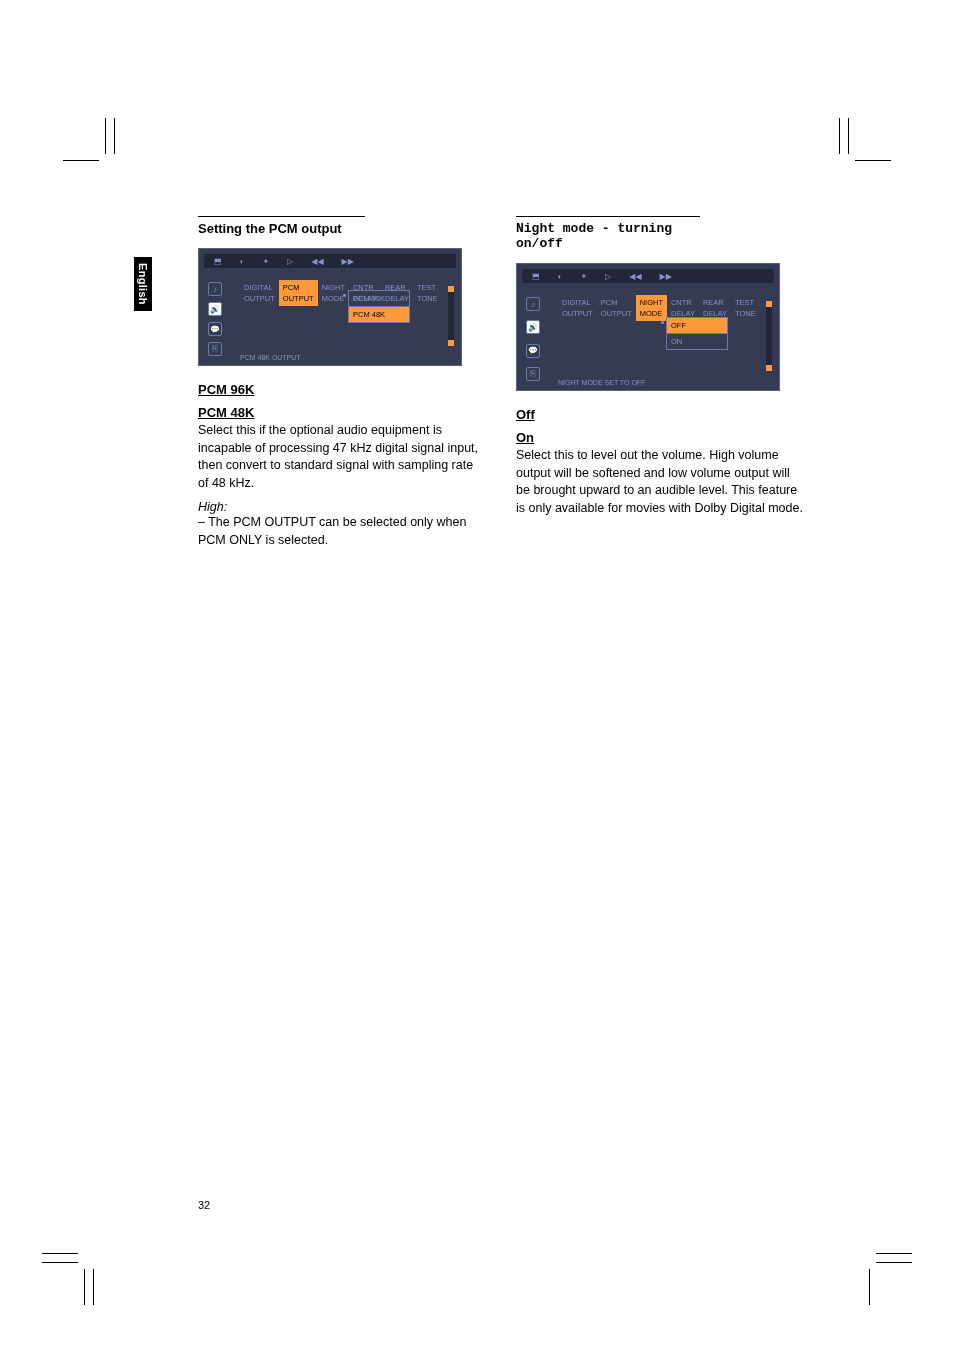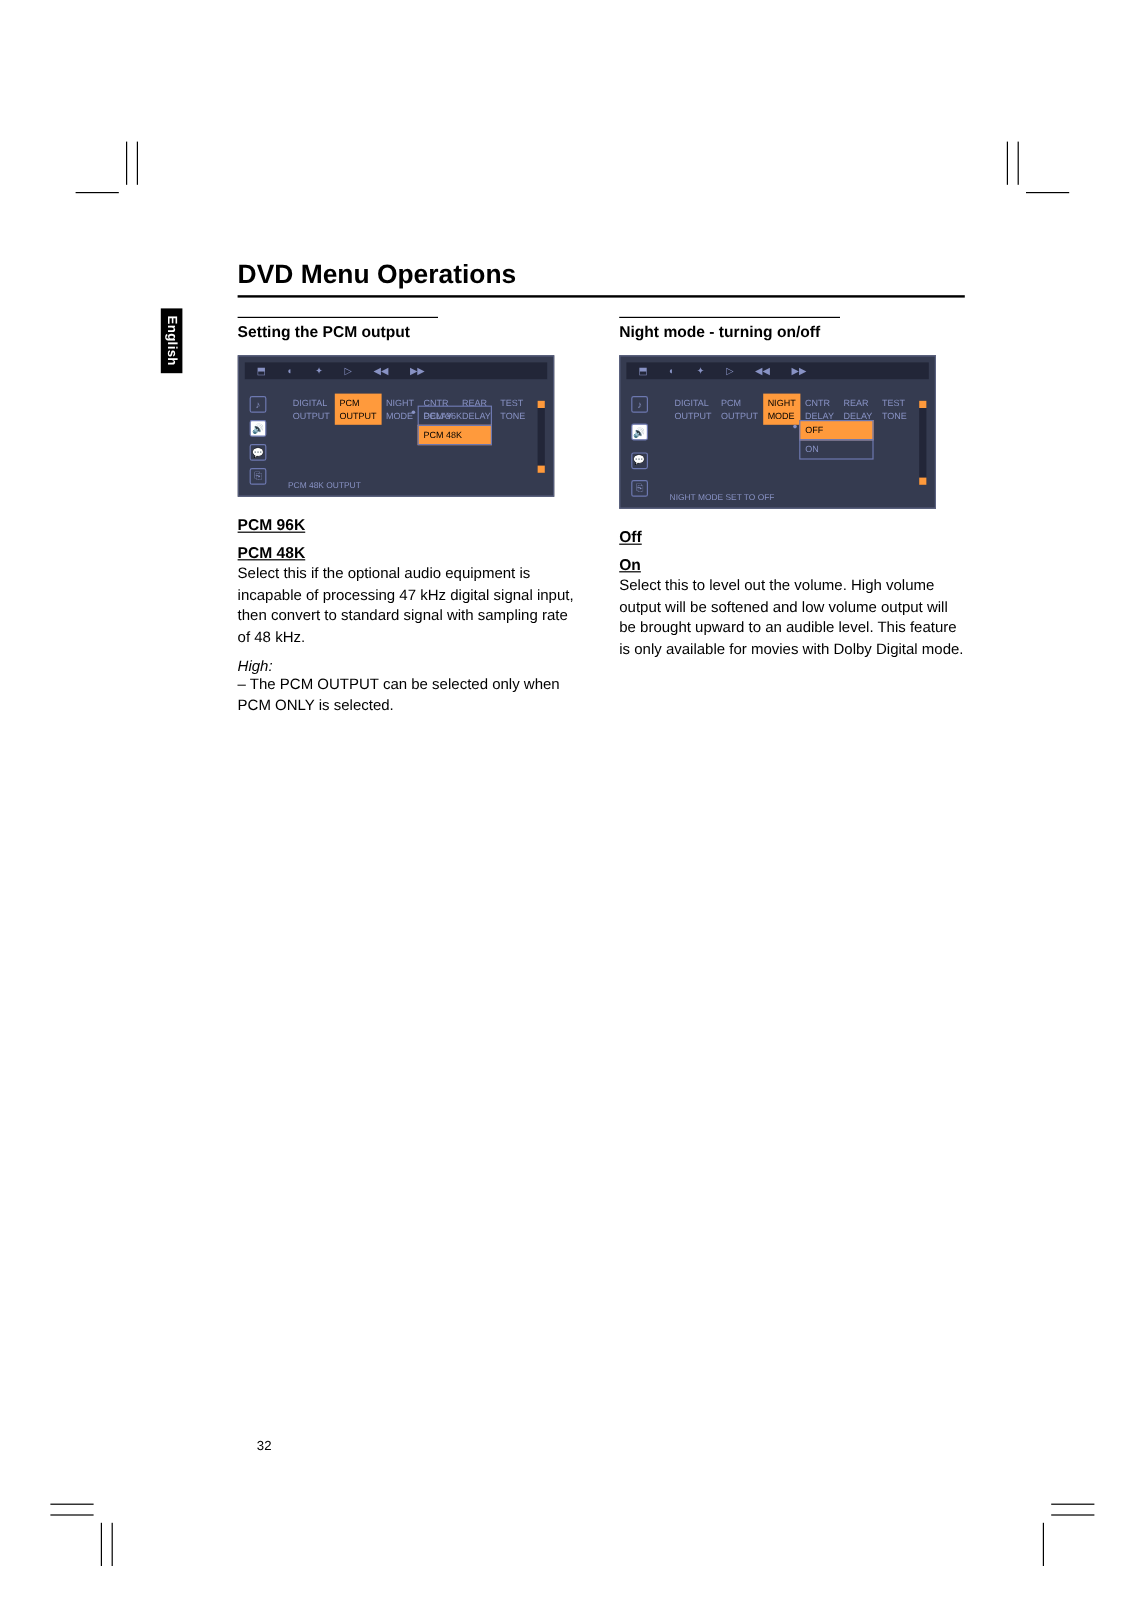--- a/index.html
+++ b/index.html
@@ -163,21 +163,21 @@
     font-style: italic;
     font-size: 12.5px;
     margin-top: 8px;
   }
   p.note {
     font-size: 12.5px;
     line-height: 1.4;
   }
   .pgnum {
     position: absolute;
-    bottom: 0; left: 16px;
+    bottom: 0; left: 0;
     font-size: 11px;
   }
 </style>
 </head>
 <body>
 
 <div class="crop-top-left">
   <div class="crop-v" style="left:0; top:-42px;"></div>
   <div class="crop-v" style="left:9px; top:-42px;"></div>
   <div class="crop-h" style="top:0; left:-42px;"></div>
@@ -196,21 +196,20 @@
 <div class="crop-bottom-right">
   <div class="crop-v" style="right:0; bottom:-42px;"></div>
   <div class="crop-h" style="bottom:0; right:-42px;"></div>
   <div class="crop-h" style="bottom:9px; right:-42px;"></div>
 </div>
 
 <div class="lang-tab">English</div>
 
 <div class="content">
 
-  <h1>DVD Menu Operations</h1>
 
   <div class="cols">
 
     <div class="col">
       <div class="section-head">Setting the PCM output</div>
 
       <div class="osd">
         <div class="osd-topbar">
           <span>⬒</span>
           <span>◐</span>
@@ -248,21 +247,21 @@
       <h3 class="setting">PCM 96K</h3>
 
       <h3 class="setting">PCM 48K</h3>
       <p class="body">Select this if the optional audio equipment is incapable of processing 47 kHz digital signal input, then convert to standard signal with sampling rate of 48 kHz.</p>
 
       <p class="note-label">High:</p>
       <p class="note">–  The PCM OUTPUT can be selected only when PCM ONLY is selected.</p>
     </div>
 
     <div class="col">
-      <div class="section-head" style="width:64%;">Night mode - turning on/off</div>
+      <div class="section-head" style="width:64%;font-family:Liberation Mono, monospace;">Night mode - turning on/off</div>
 
       <div class="osd tall">
         <div class="osd-topbar">
           <span>⬒</span>
           <span>◐</span>
           <span>✦</span>
           <span>▷</span>
           <span>◀◀</span>
           <span>▶▶</span>
         </div>

